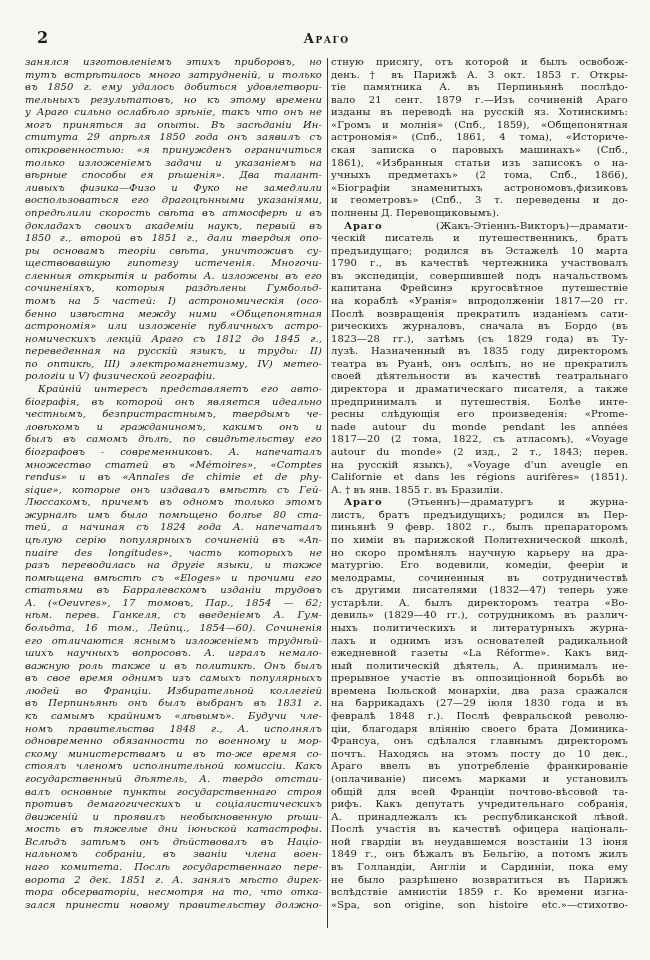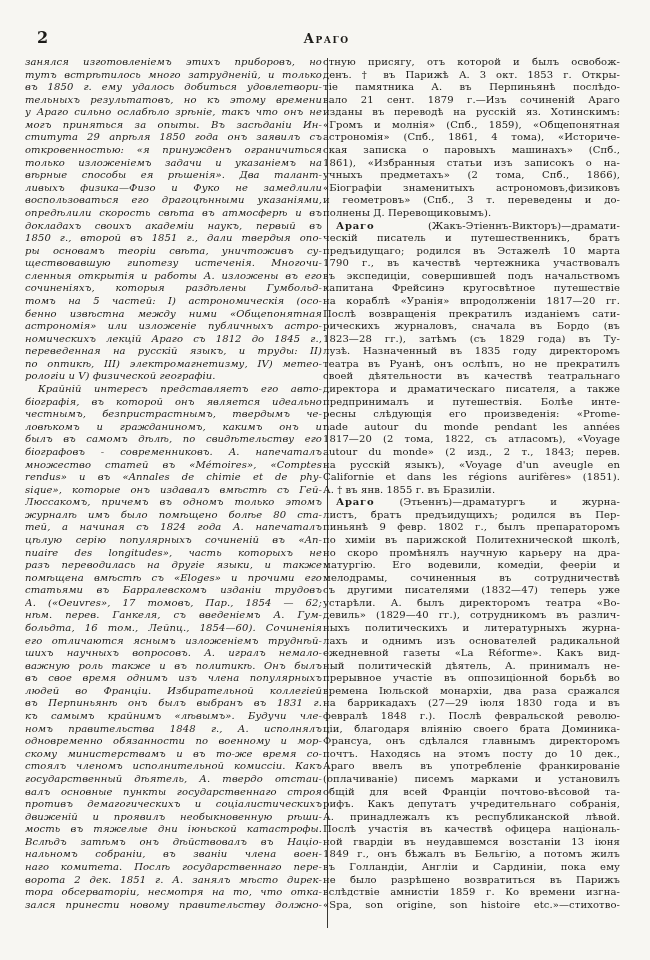--- a/index.html
+++ b/index.html
@@ -26,21 +26,21 @@
     font-variant:small-caps;
     letter-spacing:1.5px;
   }
   .cols{
     position:absolute;top:56px;left:25px;right:22px;bottom:0;
   }
   .col{
     position:absolute;top:0;width:297px;
   }
   .col.left{left:0;font-style:italic;}
-  .col.right{right:8px;}
+  .col.right{right:0;}
   .divider{
     position:absolute;left:302px;top:2px;height:870px;width:1px;
     background:#3a3833;
   }
   .line{
     height:12.58px;line-height:12.6px;
     font-size:10px;
     text-align:justify;
     text-align-last:justify;
     overflow:hidden;
@@ -104,21 +104,21 @@
         <div class="line">nuaire des longitudes», часть которыхъ не</div>
         <div class="line">разъ переводилась на другіе языки, и также</div>
         <div class="line">помѣщена вмѣстѣ съ «Eloges» и прочими его</div>
         <div class="line">статьями въ Барралевскомъ изданіи трудовъ</div>
         <div class="line">А. («Oeuvres», 17 томовъ, Пар., 1854 — 62;</div>
         <div class="line">нѣм. перев. Ганкеля, съ введеніемъ А. Гум-</div>
         <div class="line">больдта, 16 том., Лейпц., 1854—60). Сочиненія</div>
         <div class="line">его отличаются яснымъ изложеніемъ труднѣй-</div>
         <div class="line">шихъ научныхъ вопросовъ. А. игралъ немало-</div>
         <div class="line">важную роль также и въ политикѣ. Онъ былъ</div>
-        <div class="line">въ свое время однимъ изъ члена популярныхъ</div>
+        <div class="line">въ свое время однимъ изъ самыхъ популярныхъ</div>
         <div class="line">людей во Франціи. Избирательной коллегіей</div>
         <div class="line">въ Перпиньянѣ онъ былъ выбранъ въ 1831 г.</div>
         <div class="line">къ самымъ крайнимъ «лѣвымъ». Будучи чле-</div>
         <div class="line">номъ правительства 1848 г., А. исполнялъ</div>
         <div class="line">одновременно обязанности по военному и мор-</div>
         <div class="line">скому министерствамъ и въ то-же время со-</div>
         <div class="line">стоялъ членомъ исполнительной комиссіи. Какъ</div>
         <div class="line">государственный дѣятель, А. твердо отстаи-</div>
         <div class="line">валъ основные пункты государственнаго строя</div>
         <div class="line">противъ демагогическихъ и соціалистическихъ</div>

